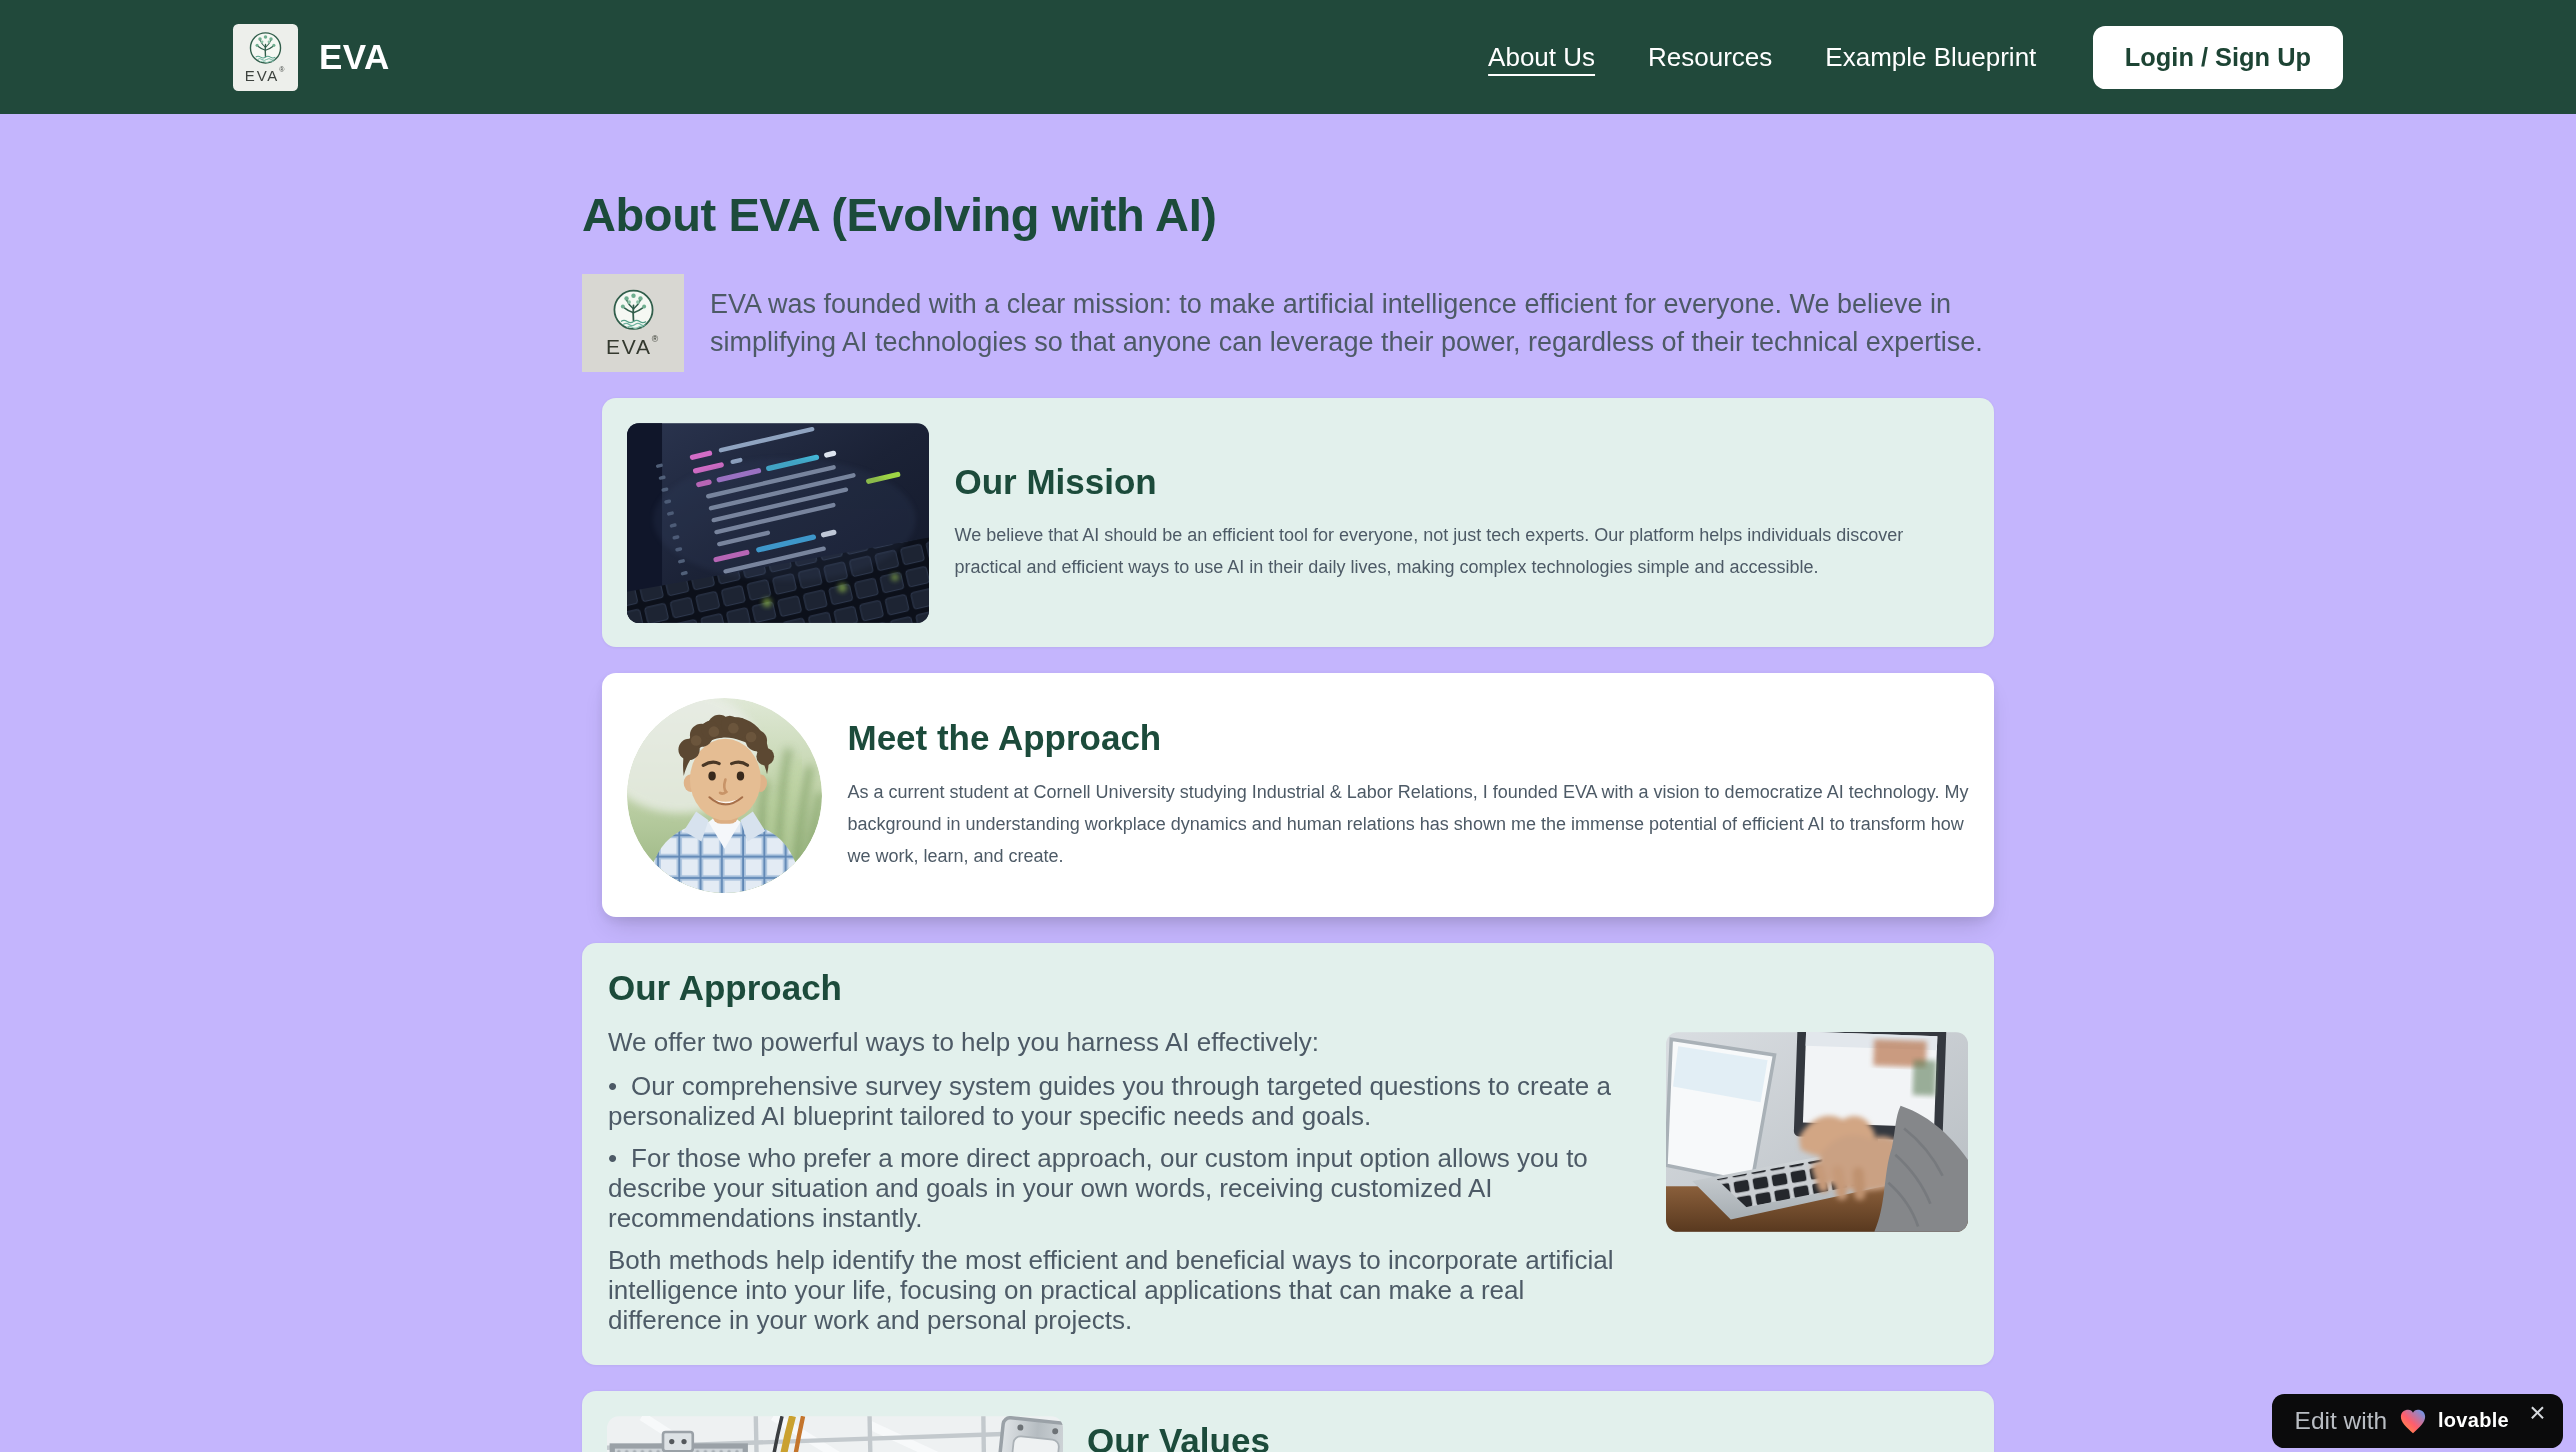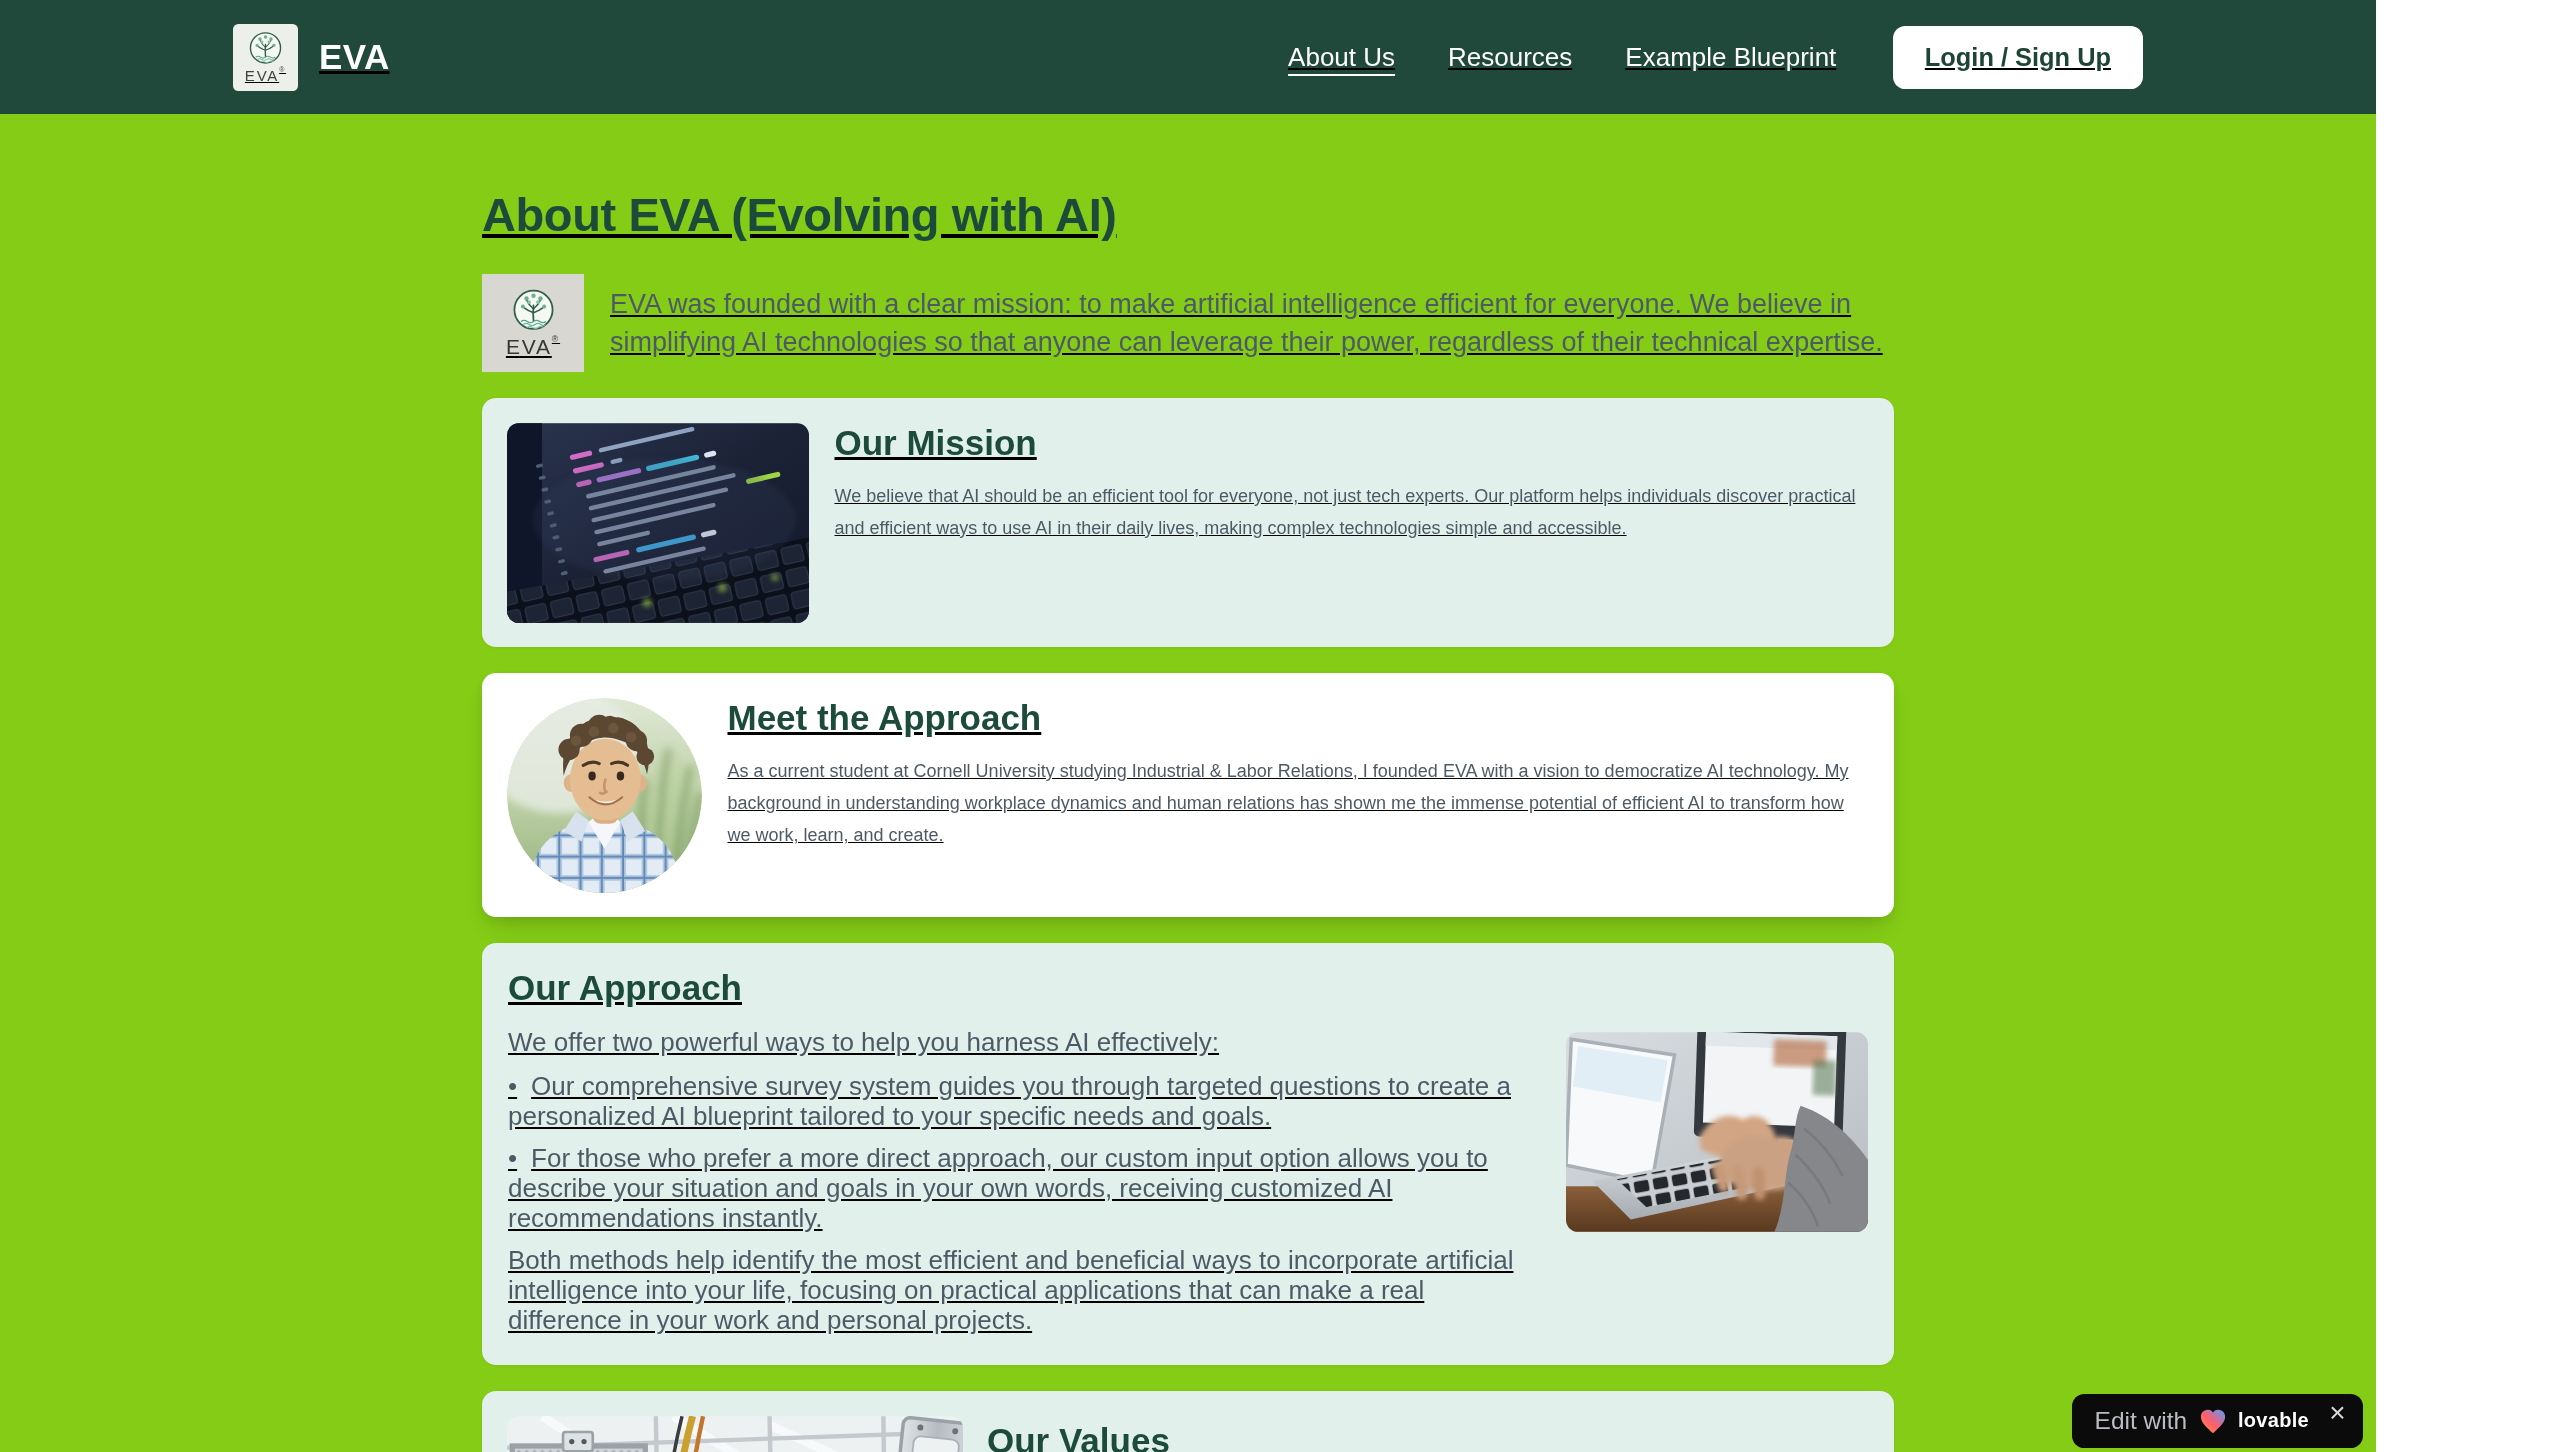--- a/index.html
+++ b/index.html
@@ -1,18 +1,18 @@
 <!DOCTYPE html>
 <html style="font-size:14px"><head>
 <meta charset="utf-8">
 <style>
   * { margin:0; padding:0; box-sizing:border-box; }
   html,body { width:2576px; height:1453px; }
   body { font-family:"Liberation Sans", sans-serif; background:#ffffff; }
-  .page { position:relative; width:2376px; height:1453px; overflow:hidden; background:#84cc16;text-decoration:underline; }
+  .page { position:relative; width:2576px; height:1453px; overflow:hidden; background:#c4b5fd; }
 
   
   .header { height:114px; background:#21493B; display:flex; align-items:center; justify-content:space-between; padding:0 233px; }
   .brand { display:flex; align-items:center; gap:21px; cursor:pointer; }
   .logo-box { width:65px; height:67px; background:#edefeb; border-radius:5.3px; display:flex; flex-direction:column; align-items:center; justify-content:center; gap:0.9px; }
   .logo-box svg.emblem { width:37px; height:37px; }
   .logo-word { font-size:15px; letter-spacing:1.8px; color:#3d423e; font-weight:500; display:flex; align-items:flex-start; }
   .logo-word .reg { font-size:7px; margin-top:-1.8px; }
   .brand-name { color:#ffffff; font-size:35px; font-weight:700; letter-spacing:0.4px; }
   .nav { display:flex; align-items:center; gap:53px; }
@@ -27,21 +27,21 @@
   .intro-row { display:flex; align-items:center; gap:26px; margin-bottom:26px; }
   .intro-logo { width:102px; height:98px; background:#d8d7d2; flex:none; display:flex; flex-direction:column; align-items:center; justify-content:center; gap:1.8px; }
   .intro-logo svg.emblem { width:47px; height:47px; }
   .intro-logo .logo-word { font-size:21px; color:#34392f; }
   .intro-logo .logo-word .reg { font-size:8.8px; }
   .intro-text { flex:1; font-size:27px; line-height:38px; color:#4d5a66; }
 
   .card { border-radius:14px; margin-bottom:26px; }
   .card.mint { background:#E2F0EC; box-shadow:0 0.9px 2.6px rgba(0,0,0,0.05); }
   .card.white { background:#ffffff; box-shadow:0 14px 26px -8.8px rgba(0,0,0,0.16), 0 3.5px 8.8px rgba(0,0,0,0.06); }
-  .card.row { display:flex; gap:26px; padding:24.5px; }
+  .card.row { display:flex; align-items:center; gap:26px; padding:24.5px;margin-left:20px; }
   .img-frame { border-radius:12.3px; overflow:hidden; flex:none; line-height:0; }
   .img-345 { width:302px; height:200px; }
   .founder-photo { width:195px; height:195px; border-radius:50%; overflow:hidden; flex:none; line-height:0; }
   .card-text { flex:1; }
   h2.card-title { font-size:35px; font-weight:700; color:#1C4B3B; margin-bottom:17.5px; }
   .card-body { font-size:18px; line-height:32px; color:#4d5a66; }
 
   
   .card.approach { padding:24.5px 26px 30px 26px; }
   .card.approach h2.card-title { margin-bottom:19px; }

